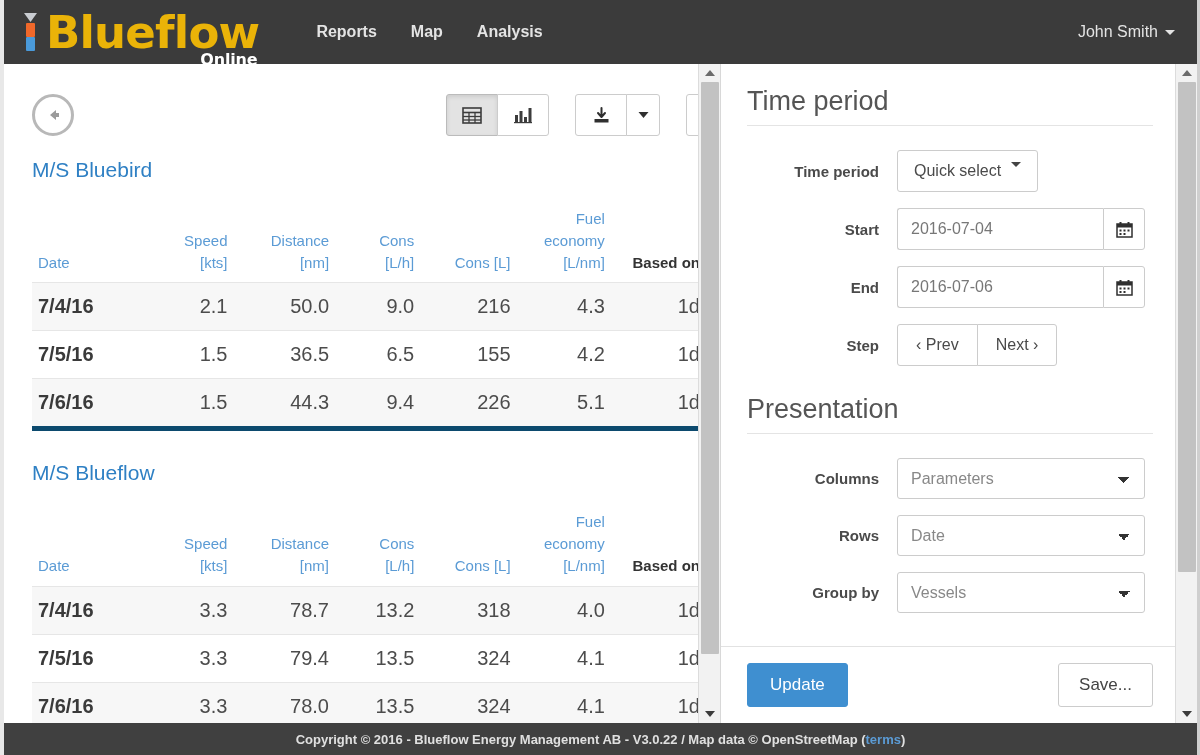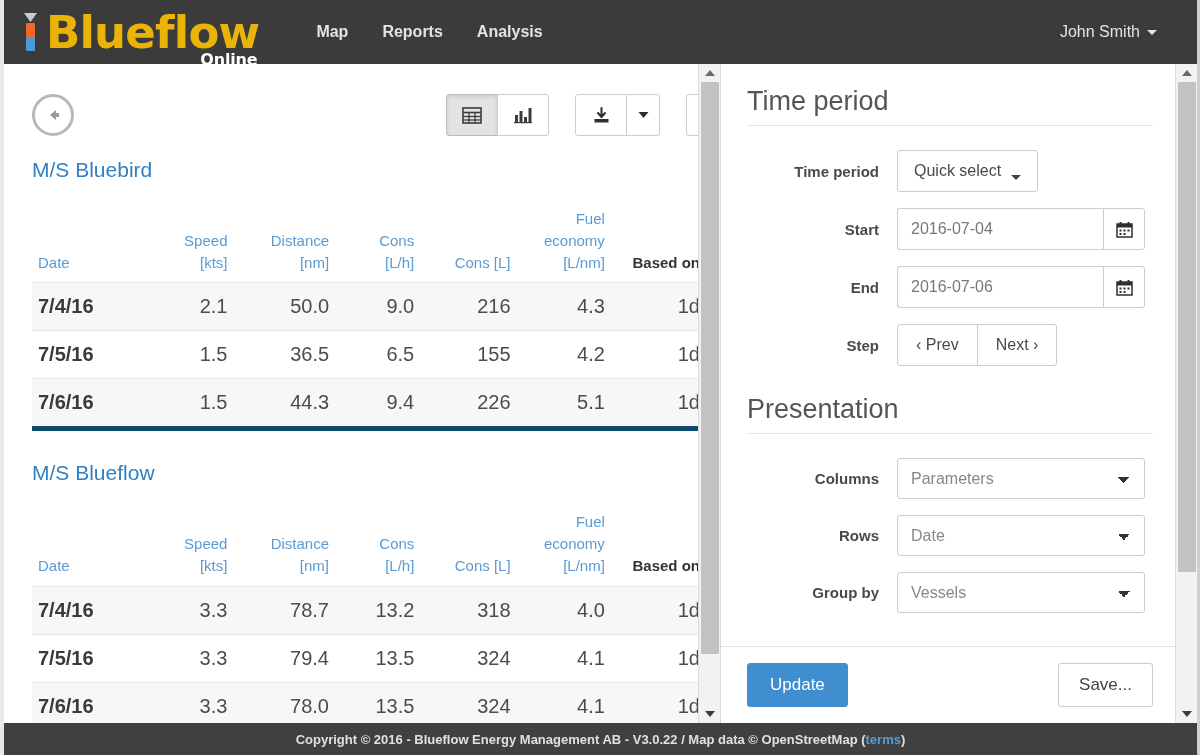--- a/index.html
+++ b/index.html
@@ -86,21 +86,21 @@
     color: #e4e4e4;
     font-size: 16px;
     font-weight: bold;
     padding: 22px 17px;
     text-decoration: none;
     cursor: pointer;
     white-space: nowrap;
   }
   .nav-user {
     position: absolute;
-    right: 40px;
+    right: 22px;
     top: 50%;
     transform: translateY(-50%);
     color: #e4e4e4;
     font-size: 16px;
     cursor: pointer;
     display: flex;
     align-items: center;
     gap: 7px;
   }
   .caret-down {
@@ -319,21 +319,21 @@
   }
   .form-control { flex: 1 1 auto; display: flex; }
   .dropdown-btn {
     border: 1px solid #ccc;
     background: #fff;
     border-radius: 3px;
     padding: 11px 16px;
     font-size: 16px;
     color: #4a4a4a;
     display: inline-flex;
-    align-items: flex-end;
+    align-items: flex-start;
     gap: 10px;
     cursor: pointer;
   }
   .input-group { display: flex; width: 100%; max-width: 248px; }
   .input-group input {
     flex: 1 1 auto;
     border: 1px solid #ccc;
     border-right: none;
     border-radius: 3px 0 0 3px;
     padding: 11px 13px;
@@ -444,22 +444,22 @@
         <span class="bm-orange"></span>
         <span class="bm-blue"></span>
       </span>
       <span class="brand-text">
         <span class="brand-blue">Blueflow</span>
         <span class="brand-online">Online</span>
       </span>
     </div>
 
     <div class="nav-links">
+      <a class="nav-link">Reports</a>
       <a class="nav-link">Map</a>
-      <a class="nav-link">Reports</a>
       <a class="nav-link">Analysis</a>
     </div>
 
     <div class="nav-user">
       <span>John Smith</span>
       <span class="caret-down"></span>
     </div>
   </div>
 
   <div class="body-split">

